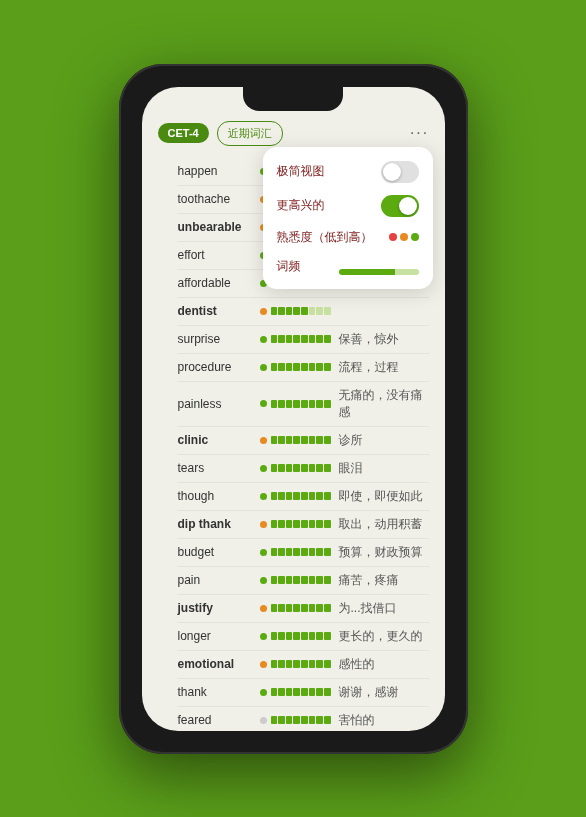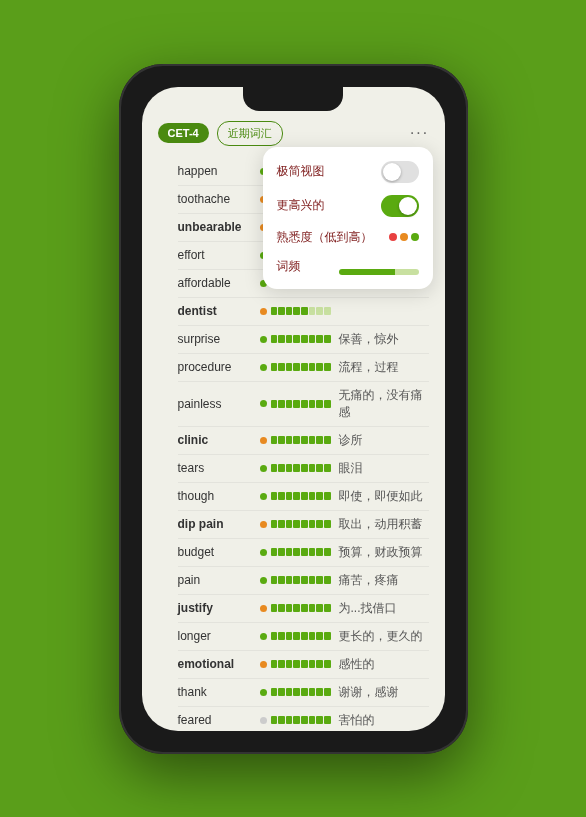--- a/index.html
+++ b/index.html
@@ -452,21 +452,21 @@
                 <div class="seg seg-green"></div>
                 <div class="seg seg-green"></div>
                 <div class="seg seg-green"></div>
                 <div class="seg seg-green"></div>
                 <div class="seg seg-green"></div>
               </div>
             </div>
             <span class="translation">即使，即便如此</span>
           </div>
           <div class="word-row">
-            <span class="word-text bold">dip pain</span>
+            <span class="word-text bold">dip thank</span>
             <div class="dot dot-orange"></div>
             <div class="progress-bar-container">
               <div class="progress-segments">
                 <div class="seg seg-green"></div>
                 <div class="seg seg-green"></div>
                 <div class="seg seg-green"></div>
                 <div class="seg seg-green"></div>
                 <div class="seg seg-green"></div>
                 <div class="seg seg-green"></div>
                 <div class="seg seg-green"></div>

